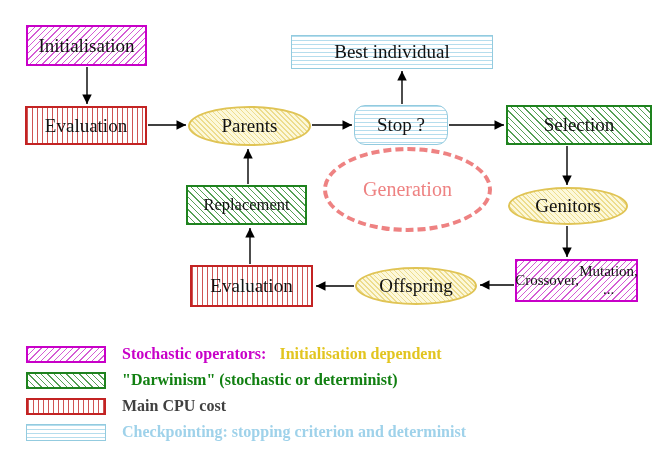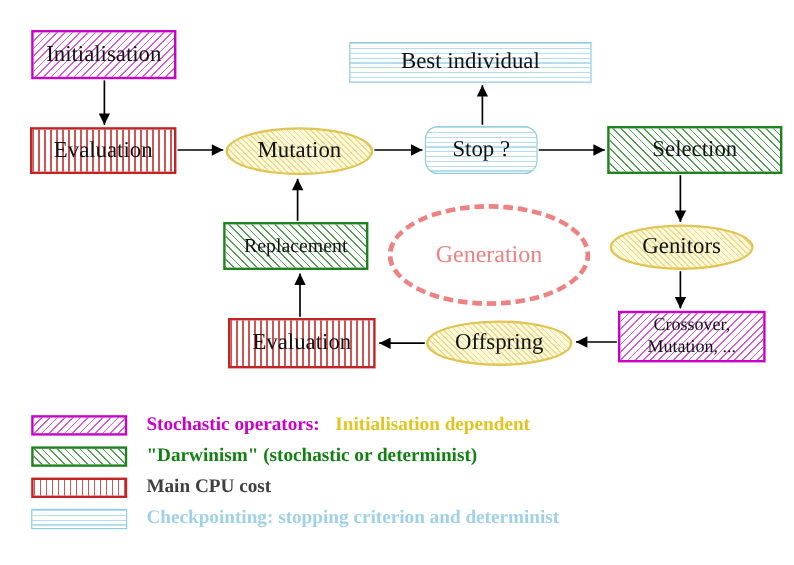--- a/index.html
+++ b/index.html
@@ -27,21 +27,21 @@
   .hatch-cyan{
     border:1px solid #93cbdf;
     background:repeating-linear-gradient(180deg,#b5dded 0,#b5dded 1px,rgba(255,255,255,0) 1px,rgba(255,255,255,0) 4px);
   }
   .hatch-yellow{
     border:2px solid #e0c455;
     background:#fcf8da repeating-linear-gradient(45deg,#eddc8e 0,#eddc8e 1px,rgba(255,255,255,0) 1px,rgba(255,255,255,0) 3.5px);
   }
   .ellipse{border-radius:50%;}
   .rounded{border-radius:11px;border-width:1.5px;}
-  .two-line{flex-direction:column;font-size:15px;line-height:1.15;}
+  .two-line{font-size:15px;line-height:1.15;}
   .replacement-text{font-size:16.5px;}
   .generation{
     border:4px dashed #ee8282;border-radius:50%;
     color:#ee8282;font-size:20px;
   }
   
   #wires{position:absolute;left:0;top:0;pointer-events:none;}
   
   .legend-row{position:absolute;left:26px;display:flex;align-items:center;}
   .swatch{width:80px;height:17px;box-sizing:border-box;flex:0 0 auto;}
@@ -84,21 +84,21 @@
 
   <div class="node hatch-magenta" style="left:26px;top:25px;width:121px;height:41px">
     <span>Initialisation</span>
   </div>
 
   <div class="node hatch-red" style="left:25px;top:106px;width:122px;height:39px">
     <span>Evaluation</span>
   </div>
 
   <div class="node ellipse hatch-yellow" style="left:188px;top:106px;width:123px;height:40px">
-    <span>Mutation</span>
+    <span>Parents</span>
   </div>
 
   <div class="node hatch-cyan rounded" style="left:354px;top:105px;width:94px;height:40px">
     <span>Stop ?</span>
   </div>
 
   <div class="node hatch-cyan" style="left:291px;top:35px;width:202px;height:34px">
     <span>Best individual</span>
   </div>
 
@@ -120,21 +120,21 @@
   </div>
 
   <div class="node hatch-red" style="left:190px;top:265px;width:123px;height:42px">
     <span>Evaluation</span>
   </div>
 
   <div class="node hatch-green" style="left:186px;top:185px;width:121px;height:40px">
     <span class="replacement-text">Replacement</span>
   </div>
 
-  <div class="node generation" style="left:323px;top:170px;width:169px;height:85px">
+  <div class="node generation" style="left:323px;top:147px;width:169px;height:85px">
     <span>Generation</span>
   </div>
 
   <div>
 
     <div class="legend-row" style="top:345px">
       <span class="swatch hatch-magenta"></span>
       <span class="legend-text">
         <span class="c-magenta">Stochastic operators:</span>
         <span class="c-yellow seg2">Initialisation dependent</span>

